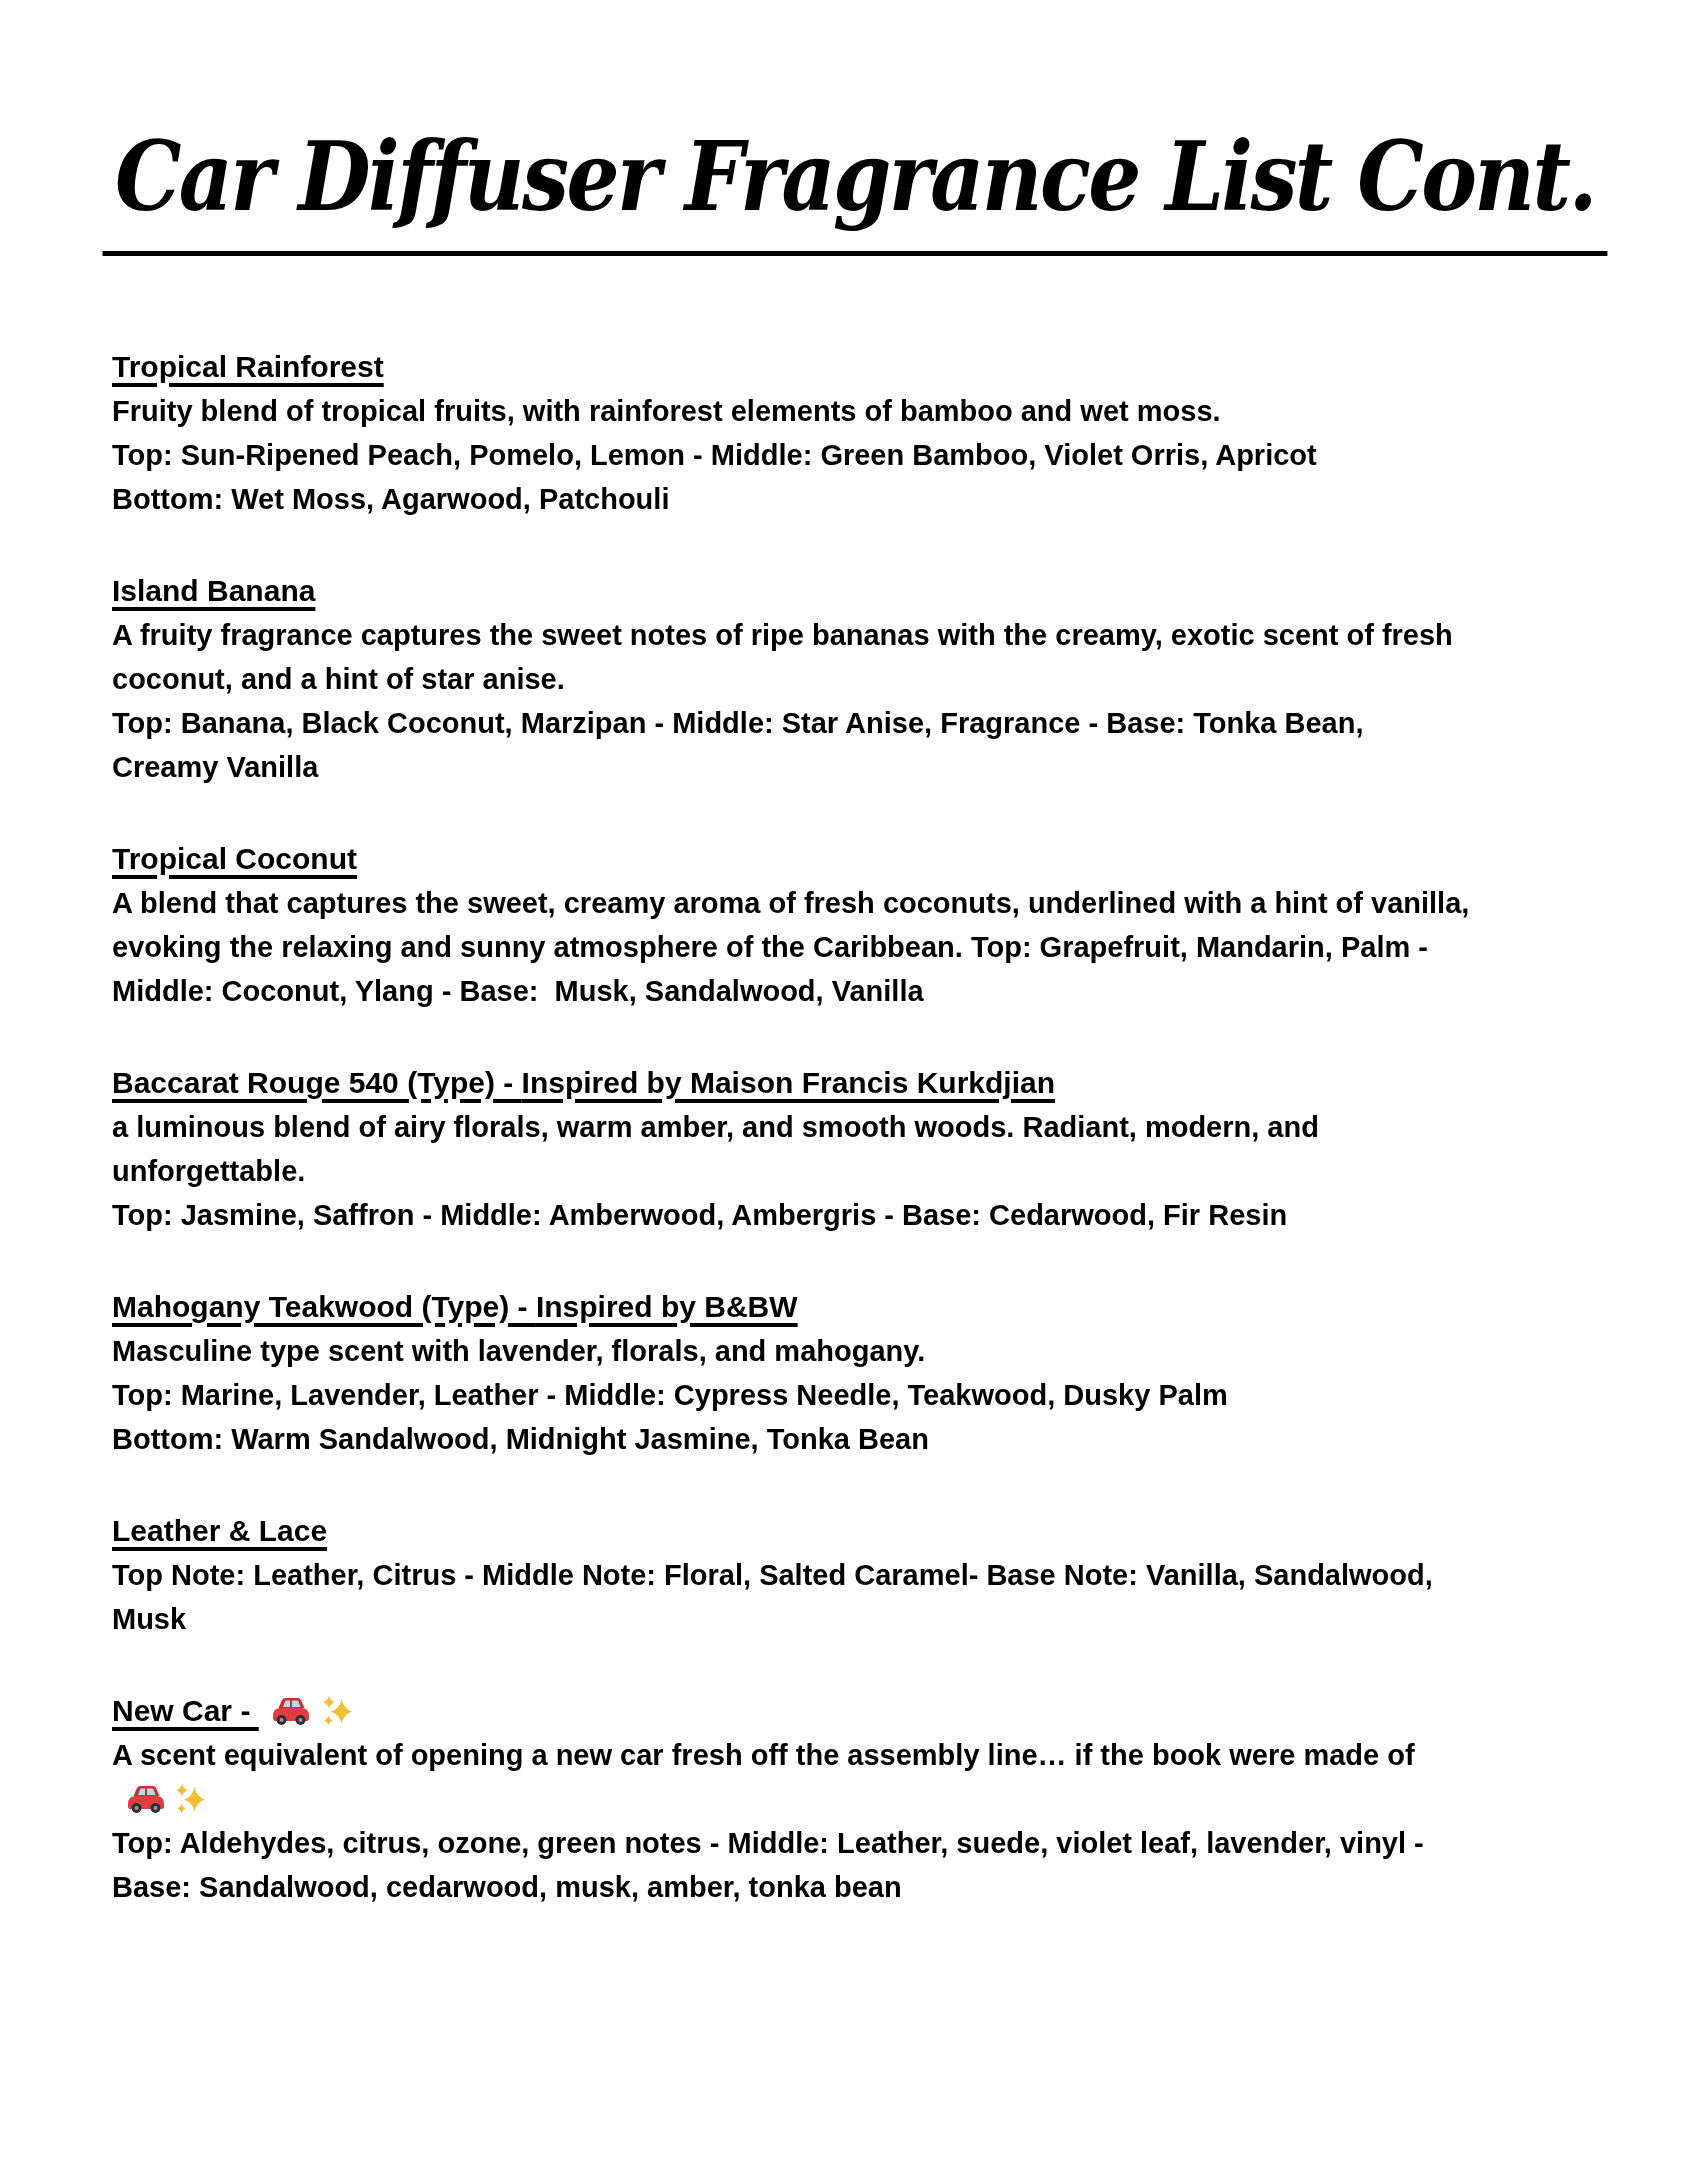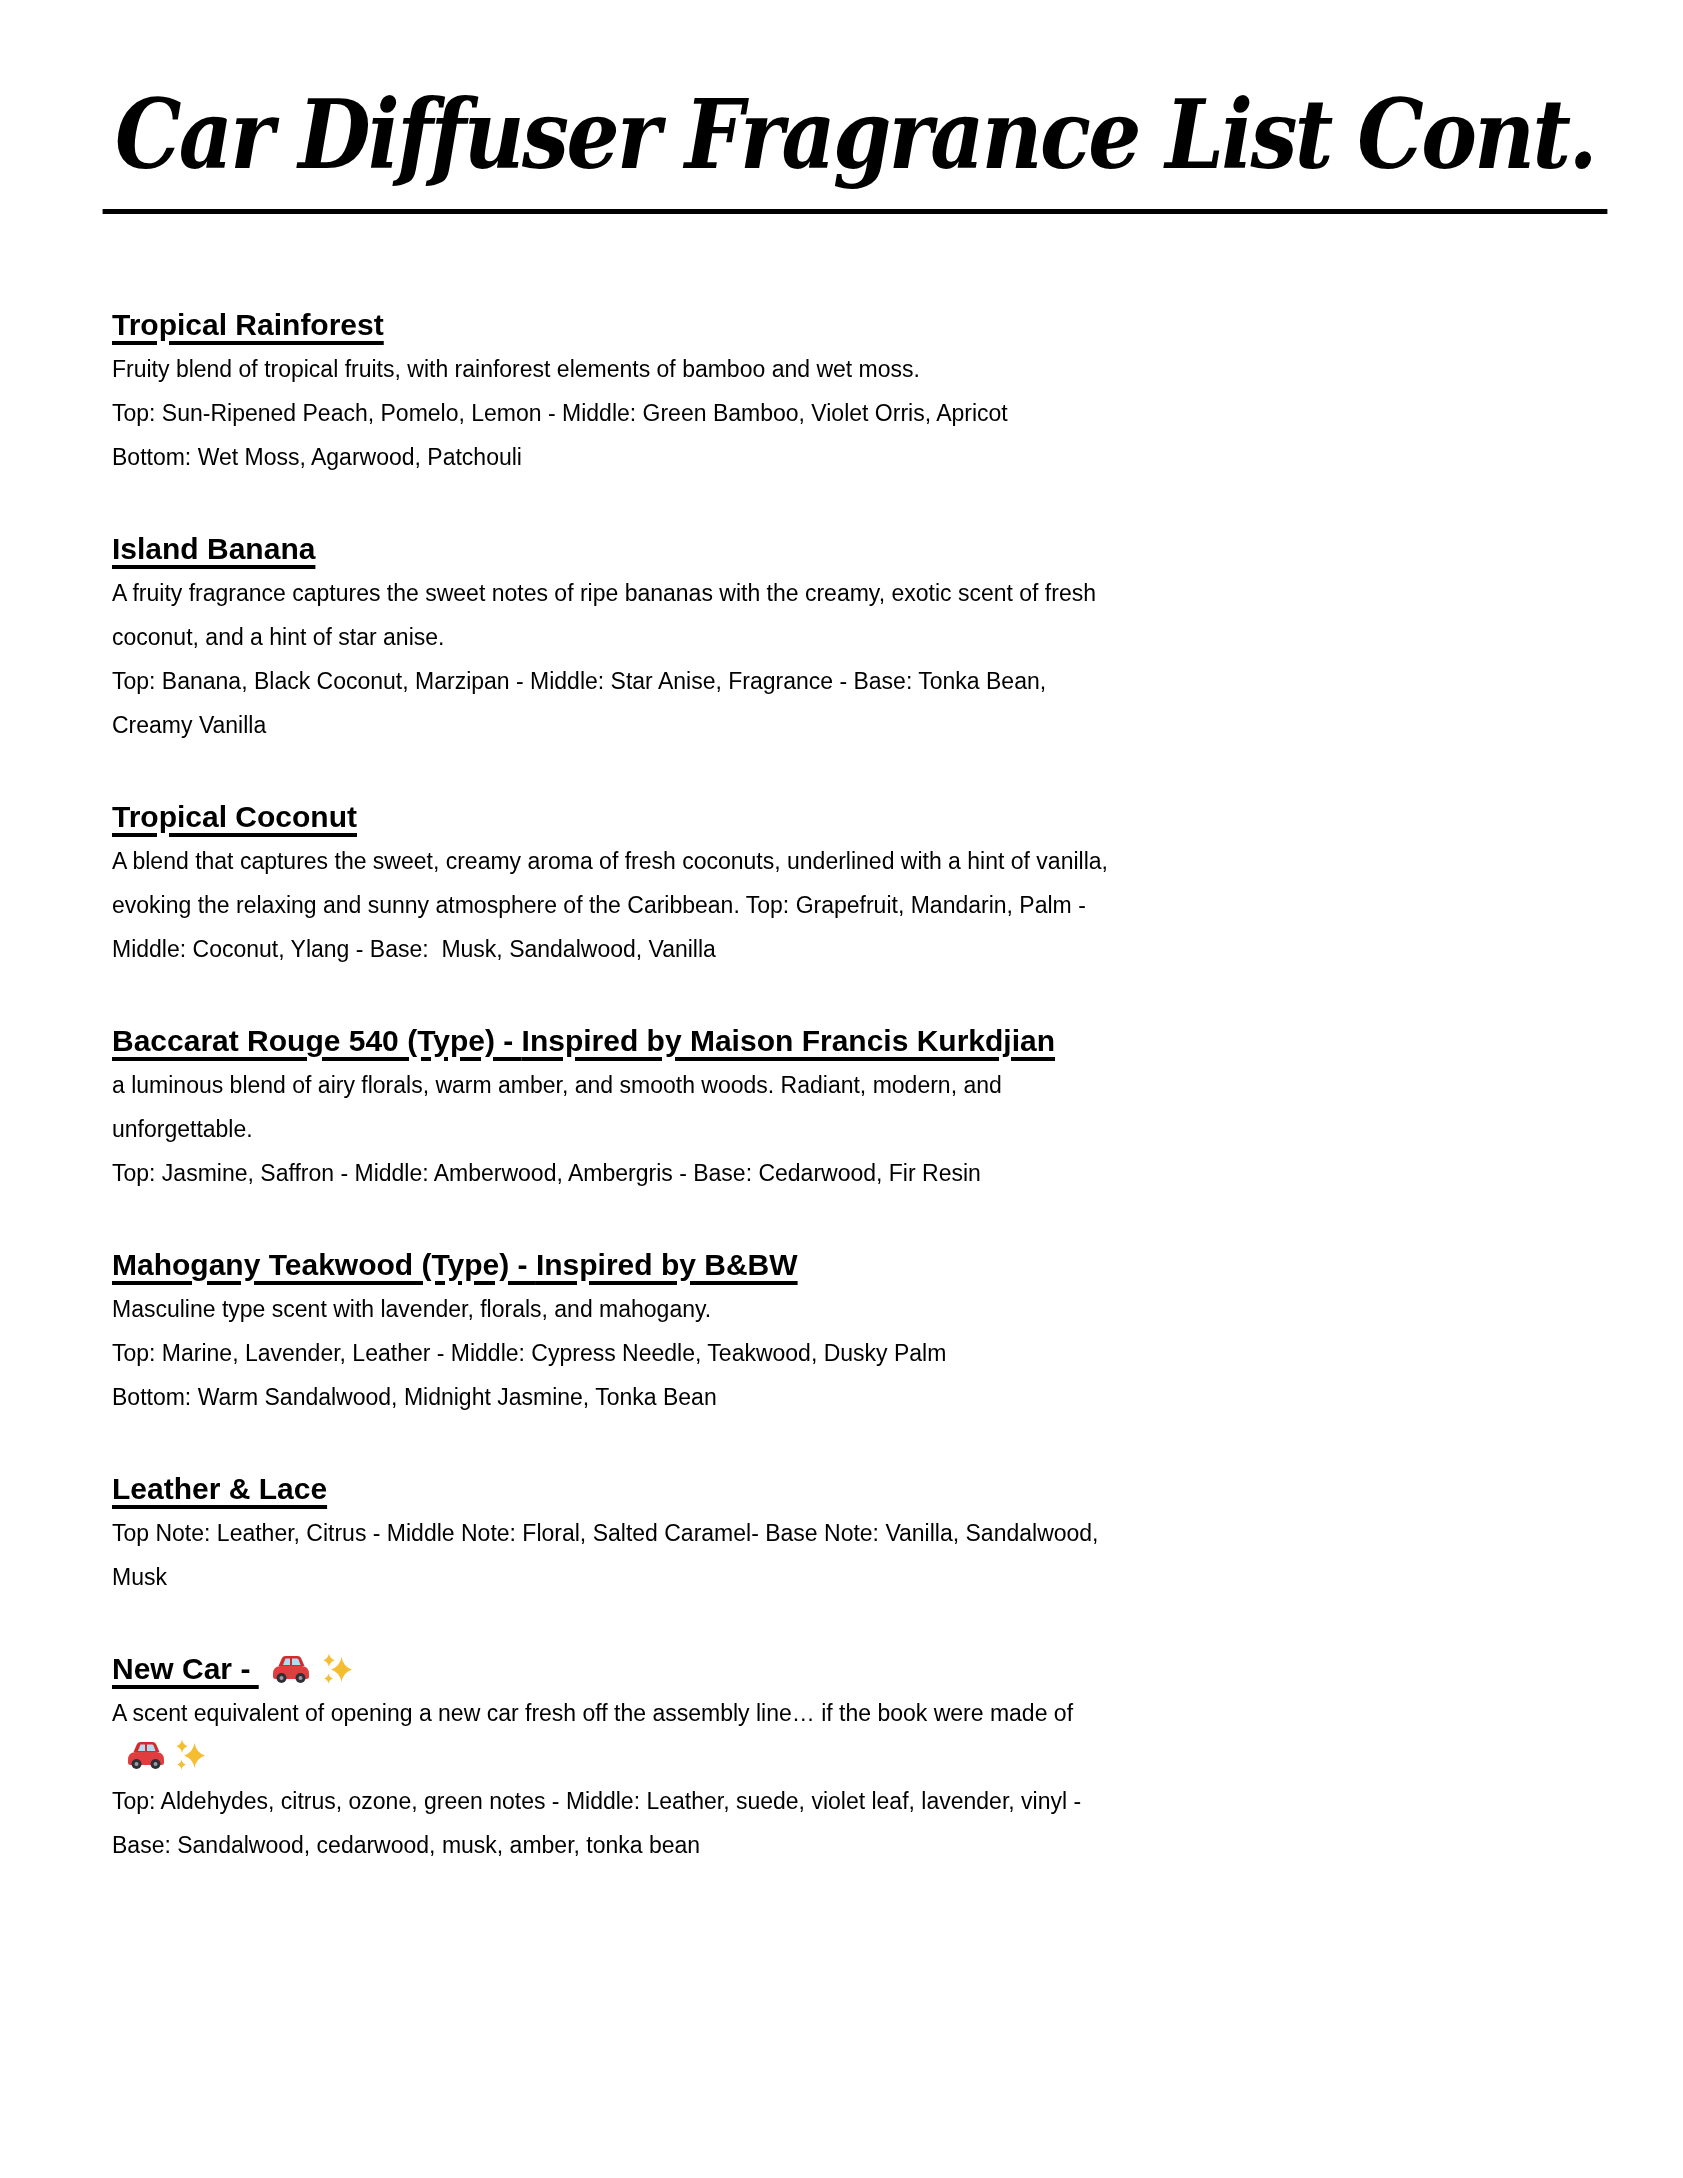--- a/index.html
+++ b/index.html
@@ -4,21 +4,21 @@
 <style>
   html, body { margin: 0; padding: 0; }
   body {
     width: 1683px; height: 2178px;
     background: #ffffff;
     color: #000000;
     font-family: "Liberation Sans", sans-serif;
   }
   .page { position: relative; width: 1683px; height: 2178px; background: #ffffff; overflow: hidden; }
 
-  .title-row { text-align: center; padding-top: 64px; }
+  .title-row { text-align: center; padding-top: 106px; }
   .title-text {
     display: inline-block;
     font-family: "DejaVu Serif", serif;
     font-style: italic;
     font-weight: 700;
     font-size: 95px;
     line-height: 1.5;
     letter-spacing: -3px;
     border-bottom: 5px solid #000;
     padding: 0 14px 2px 14px;
@@ -33,21 +33,21 @@
   .section.first { margin-top: 89px; }
 
   .heading { font-size: 30px; line-height: 44px; font-weight: bold; }
   .h-underline {
     text-decoration: underline;
     text-decoration-thickness: 4px;
     text-underline-offset: 6px;
   }
   .h-sub { font-weight: bold; }
 
-  .line { font-size: 23px; line-height: 44px; white-space: pre-wrap; }
+  .line { font-size: 29px; line-height: 44px; white-space: pre-wrap; font-weight: bold; }
 
   .icon { display: inline-block; }
   .icon svg { display: block; }
   .icon.car { vertical-align: -6px; margin-left: 12px; }
   .icon.sparkles { vertical-align: -9px; margin-left: 8px; }
   .icon.car.in-text { margin-left: 14px; }
   .icon.sparkles.in-text { margin-left: 6px; }
 </style>
 </head>
 <body>

